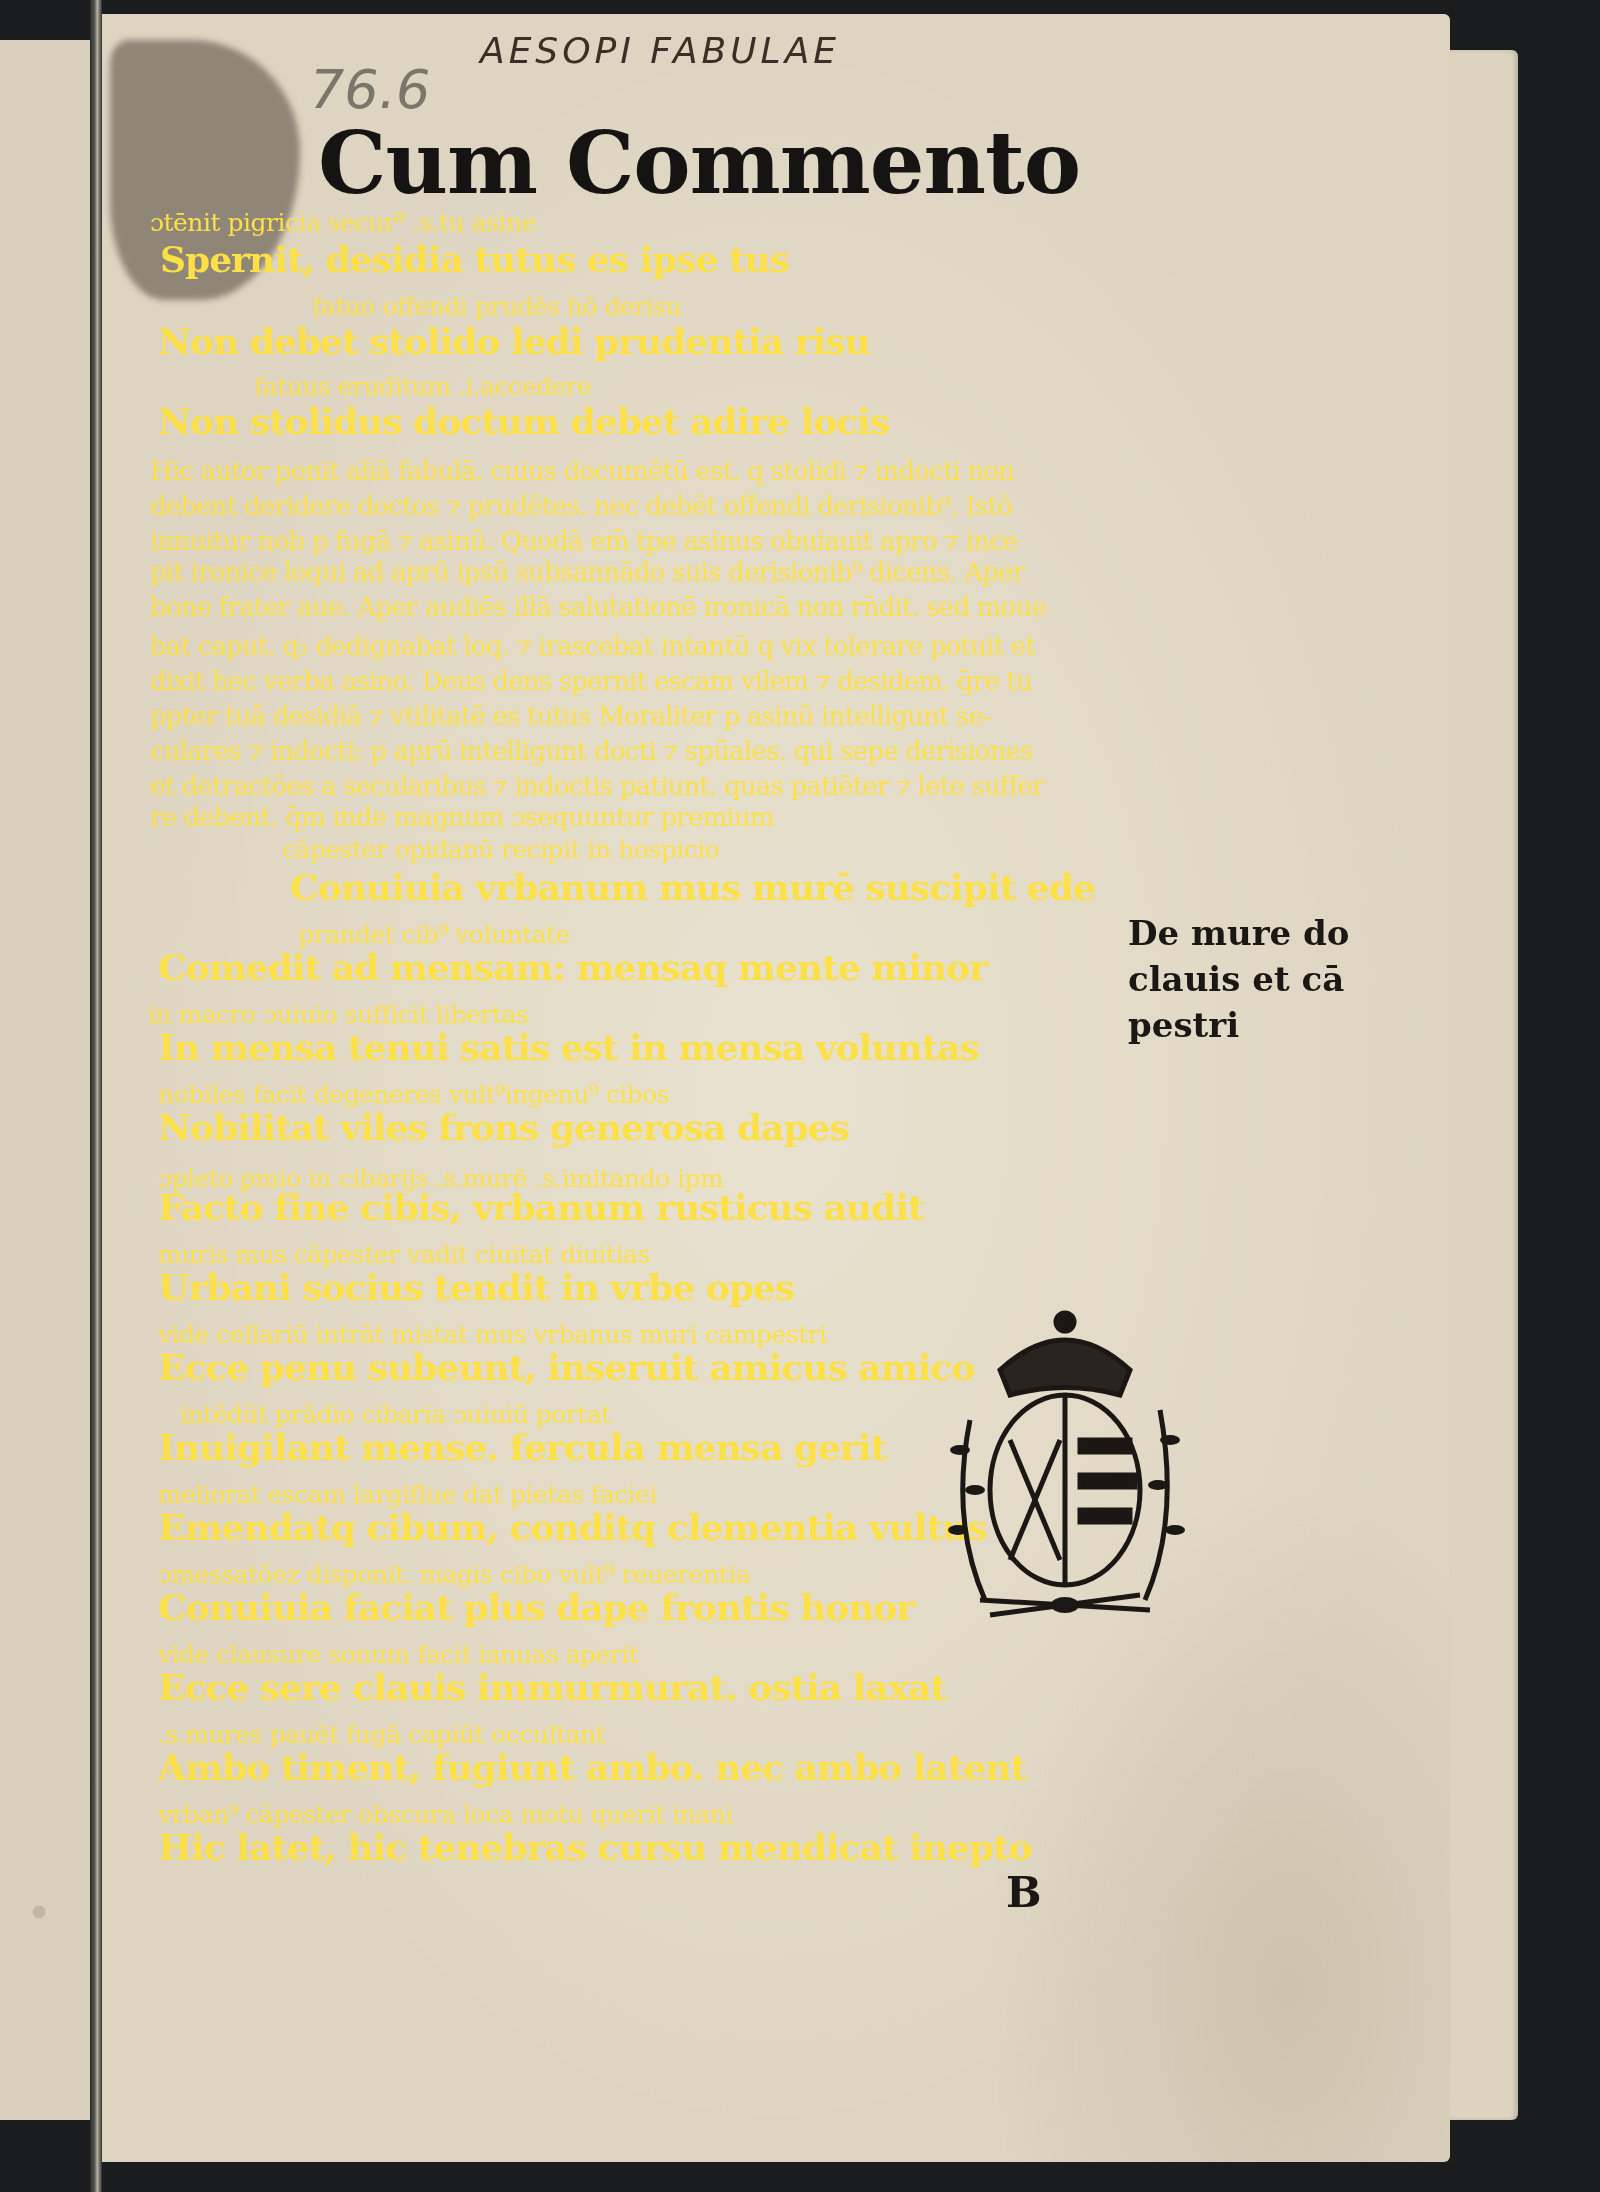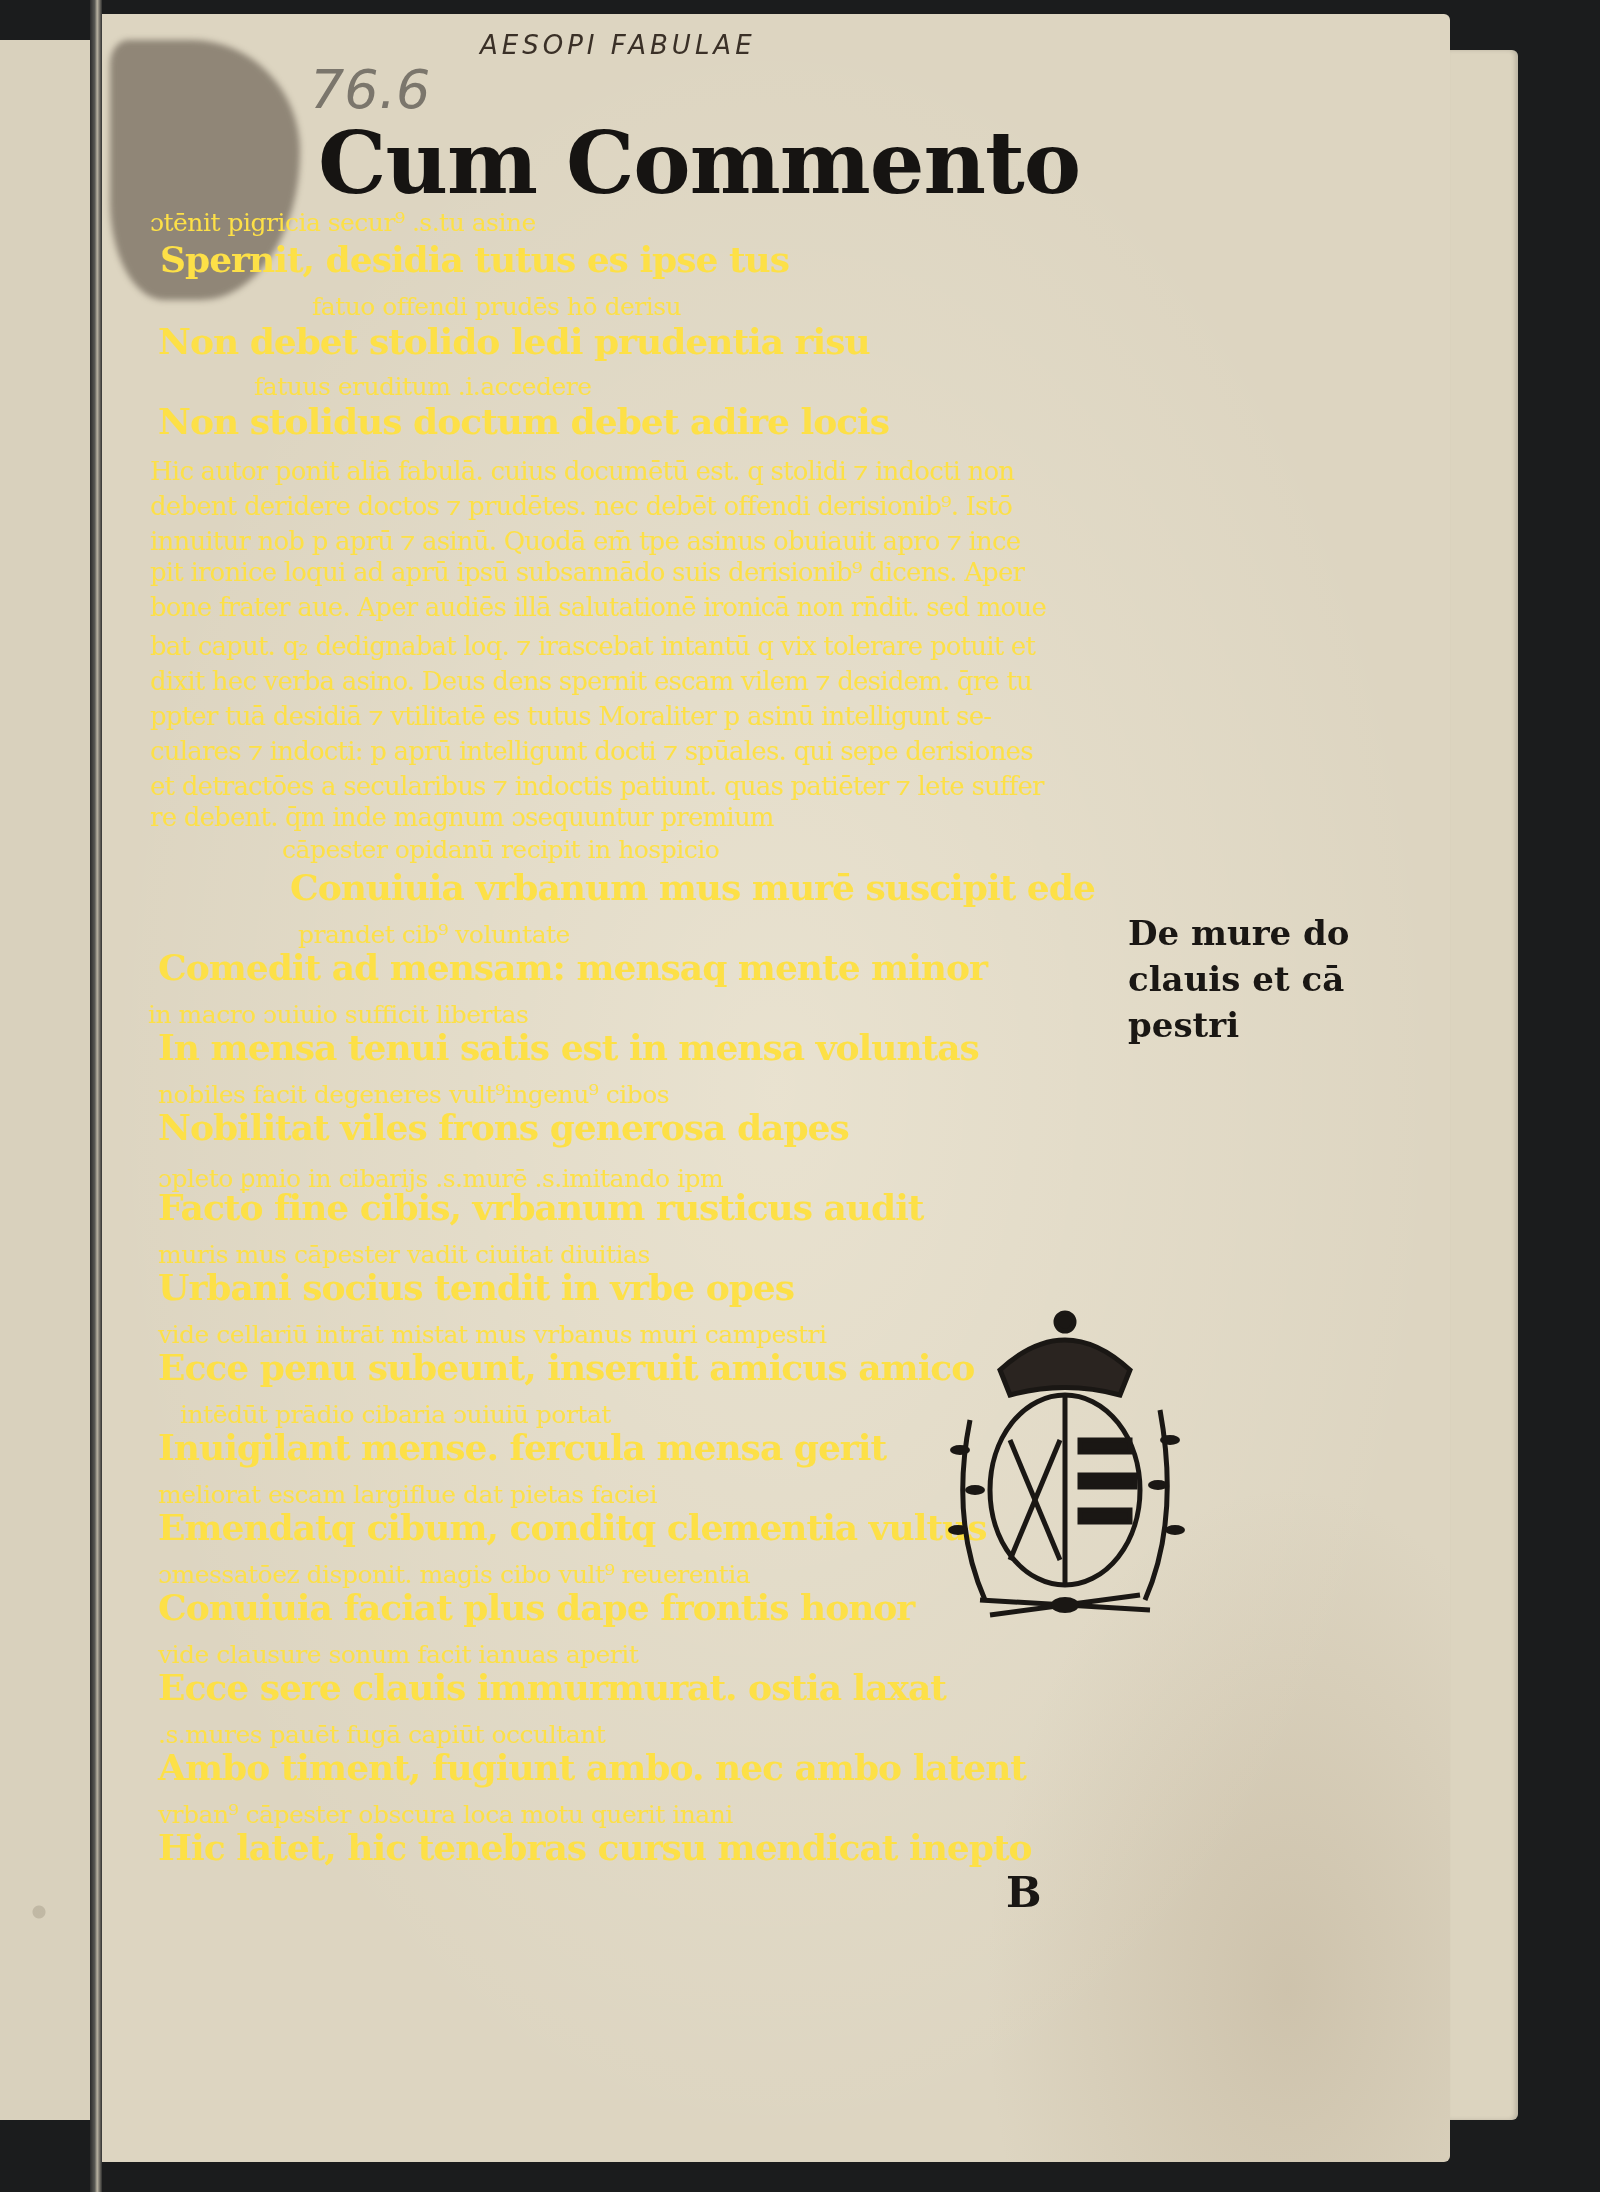--- a/index.html
+++ b/index.html
@@ -32,21 +32,21 @@
   }
   .stain {
     position:absolute; left:110px; top:40px; width:190px; height:260px;
     background:rgba(80,70,58,.55);
     border-radius:10% 60% 55% 30% / 10% 45% 60% 40%;
     filter:blur(3px);
   }
   .hand-title {
     position:absolute; left:480px; top:30px;
     font-family:"DejaVu Sans", sans-serif; font-style:italic;
-    font-size:26px; letter-spacing:4px; color:#3a3027;
+    font-size:36px; letter-spacing:4px; color:#3a3027;
   }
   .shelfmark {
     position:absolute; left:310px; top:58px;
     font-family:"DejaVu Sans", sans-serif; font-size:54px;
     color:#7b766c; font-style:italic;
   }
   .heading {
     position:absolute; left:318px; top:112px;
     font-family:"DejaVu Serif", serif; font-weight:bold;
     font-size:86px; color:#161412; letter-spacing:-1px;
@@ -81,21 +81,21 @@
 
 <div id="lines">
     <div class="line gloss" style="left: 150px; top: 208px;">ɔtēnit      pigricia   secur⁹ .s.tu asine</div>
     <div class="line verse" style="left: 160px; top: 238px;">Spernit, desidia tutus es ipse tus</div>
     <div class="line gloss" style="left: 312px; top: 292px;">fatuo    offendi prudēs hō    derisu</div>
     <div class="line verse" style="left: 158px; top: 320px;">Non debet stolido ledi prudentia risu</div>
     <div class="line gloss" style="left: 254px; top: 372px;">fatuus    eruditum                .i.accedere</div>
     <div class="line verse" style="left: 158px; top: 400px;">Non stolidus doctum debet adire locis</div>
     <div class="line comm" style="left: 150px; top: 452px;">Hic autor ponit aliā fabulā. cuius documētū est. q stolidi ⁊ indocti non</div>
     <div class="line comm" style="left: 150px; top: 487px;">debent deridere doctos ⁊ prudētes. nec debēt offendi derisionib⁹. Istō</div>
-    <div class="line comm" style="left: 150px; top: 522px;">innuitur nob p aprū ⁊ asinū. Quodā em̄ tpe asinus obuiauit apro ⁊ ince</div>
+    <div class="line comm" style="left: 150px; top: 522px;">innuitur nob p fugā ⁊ asinū. Quodā em̄ tpe asinus obuiauit apro ⁊ ince</div>
     <div class="line comm" style="left: 150px; top: 557px;">pit ironice loqui ad aprū ipsū subsannādo suis derisionib⁹ dicens. Aper</div>
     <div class="line comm" style="left: 150px; top: 592px;">bone frater aue. Aper audiēs illā salutationē ironicā non rn̄dit. sed moue</div>
     <div class="line comm" style="left: 150px; top: 627px;">bat caput. q₂ dedignabat loq. ⁊ irascebat intantū q vix tolerare potuit et</div>
     <div class="line comm" style="left: 150px; top: 662px;">dixit hec verba asino. Deus dens spernit escam vilem ⁊ desidem. q̄re tu</div>
     <div class="line comm" style="left: 150px; top: 697px;">ppter tuā desidiā ⁊ vtilitatē es tutus      Moraliter p asinū intelligunt se-</div>
     <div class="line comm" style="left: 150px; top: 732px;">culares ⁊ indocti: p aprū intelligunt docti ⁊ spūales. qui sepe derisiones</div>
     <div class="line comm" style="left: 150px; top: 767px;">et detractōes a secularibus ⁊ indoctis patiunt. quas patiēter ⁊ lete suffer</div>
     <div class="line comm" style="left: 150px; top: 802px;">re debent. q̄m inde magnum ɔsequuntur premium</div>
     <div class="line gloss" style="left: 282px; top: 835px;">cāpester    opidanū                               recipit  in hospicio</div>
     <div class="line verse" style="left: 290px; top: 866px;">Conuiuia vrbanum mus murē suscipit ede</div>

